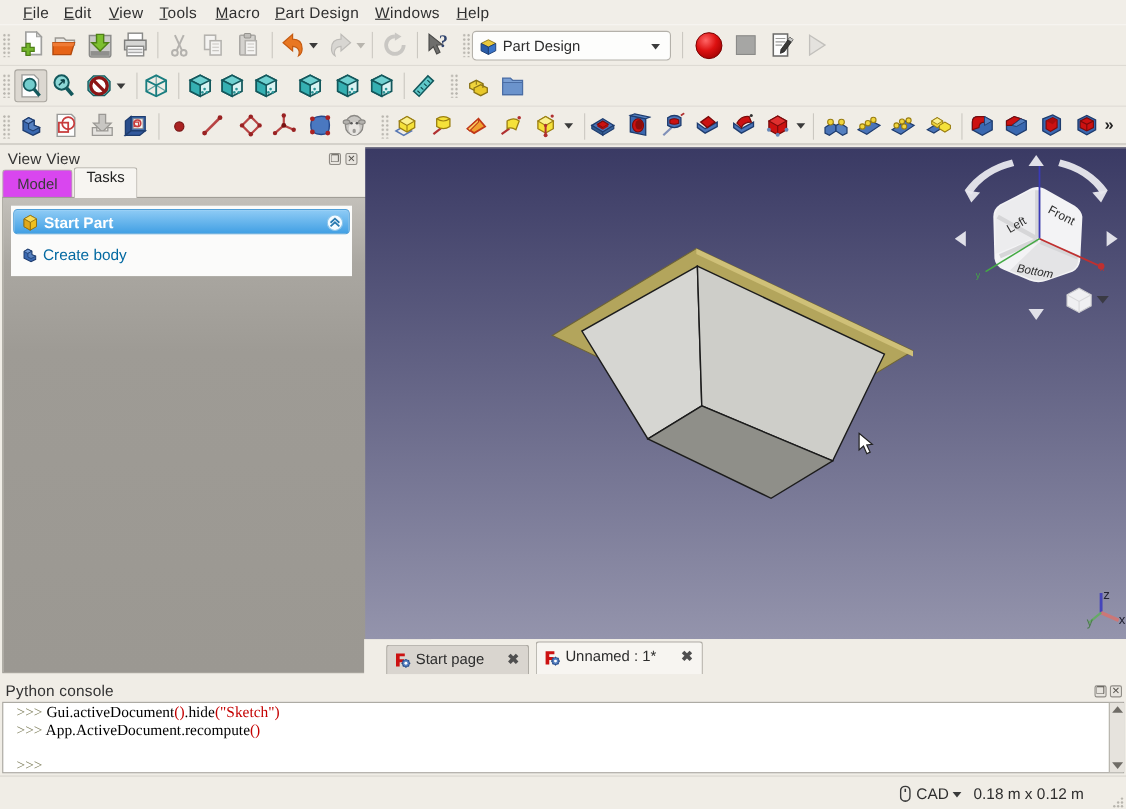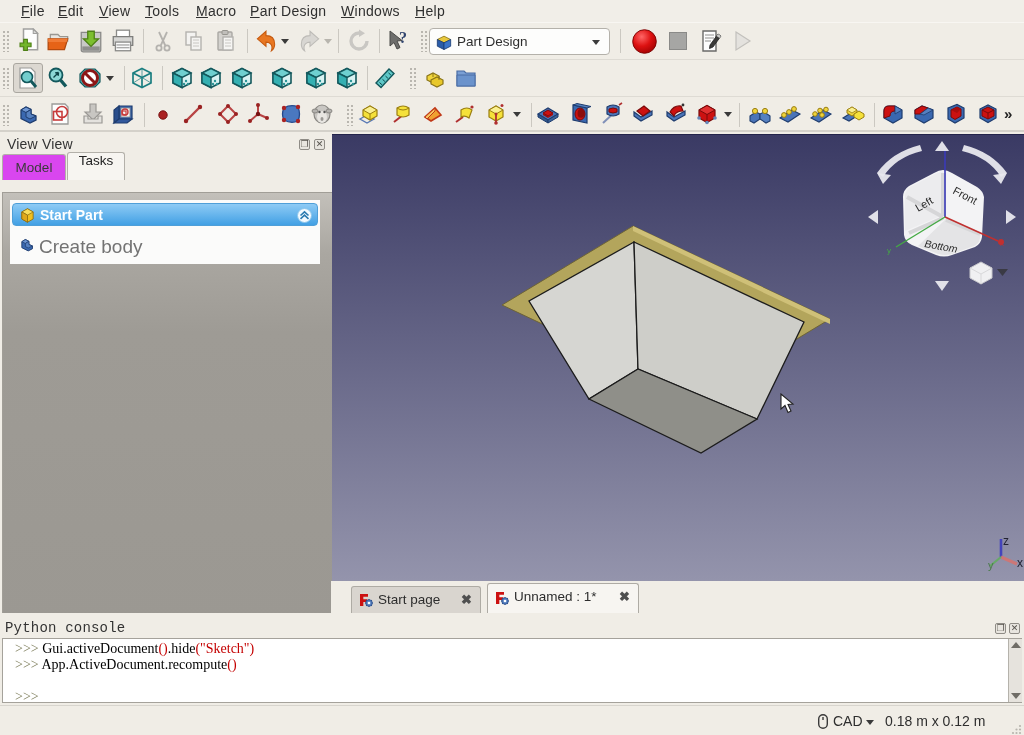--- a/index.html
+++ b/index.html
@@ -37,43 +37,43 @@
 #leftdock { position:absolute; left:0; top:132px; width:331px; height:480px; background:#f0ede6; }
 #dock-title { position:absolute; left:7px; top:4px; font-size:14px; letter-spacing:0.2px; color:#333; }
 .winbtn { position:absolute; top:7px; width:11px; height:11px; border:1px solid #8f8c86; border-radius:2px;
   background:#e8e5df; color:#55524c; font-size:9px; line-height:9px; text-align:center; }
 #tabModel { position:absolute; left:2px; top:22px; width:64px; height:26px; background:#d946ef;
   border:1px solid #b3b0a9; border-bottom:none; border-radius:3px 3px 0 0; font-size:13.5px; color:#3a3a3a;
   text-align:center; padding-top:5px; }
 #tabTasks { position:absolute; left:67px; top:20px; width:58px; height:28px; background:#f7f5f1;
   border:1px solid #b3b0a9; border-bottom:none; border-radius:3px 3px 0 0; font-size:13.5px; color:#222;
   text-align:center; padding-top:0; z-index:2; }
-#dockcontent { position:absolute; left:2px; top:60px; width:390px; height:433px;
+#dockcontent { position:absolute; left:2px; top:47px; width:390px; height:433px;
   border:1px solid #a19e97; background:linear-gradient(to bottom, #c3c0ba 0px, #aaa7a1 60px, #9e9b95 140px, #9b9892 100%); }
 #taskwhite { position:absolute; left:7px; top:7px; width:310px; height:64px; background:#fbfbfa; }
 #startpart { position:absolute; left:2px; top:3px; width:306px; height:23px; border-radius:4px;
   border:1px solid #4f9fd8; background:linear-gradient(#8ecbf5,#42a0e4); }
 #startpart .t { position:absolute; left:27px; top:3px; font-size:14px; font-weight:bold; color:#fff; }
 #createbody { position:absolute; left:2px; top:30px; width:306px; height:30px; background:#fbfbfa; }
-#createbody .t { position:absolute; left:27px; top:6px; font-size:19px; color:#737373; }
+#createbody .t { position:absolute; left:27px; top:6px; font-size:14px; color:#0369a1; }
 
 
 #viewport { position:absolute; left:332px; top:134px; width:692px; height:447px;
   background:linear-gradient(#3a3a64, #9494ac); border-top:1px solid #23234a; }
 
 
 #tabbar { position:absolute; left:331px; top:581px; width:693px; height:32px; background:#f0ede6; }
 .mditab { position:absolute; font-size:13.5px; color:#2d2d2d;margin-left:20px; }
 #mdi1 { left:0px; top:5px; width:130px; height:27px; background:#d9d5cf; border:1px solid #aeaba4; border-bottom:none; border-radius:3px 3px 0 0; }
 #mdi2 { left:136px; top:2px; width:152px; height:30px; background:#f7f5f1; border:1px solid #aeaba4; border-bottom:none; border-radius:3px 3px 0 0;text-decoration:underline; }
 .mditab .lbl { position:absolute; left:26px; top:5px; }
 .mditab .x { position:absolute; right:8px; top:5px; color:#4f4f4f; font-size:13px; font-weight:bold; }
 
 
-#pyc-title { position:absolute; left:0; top:613px; width:1024px; height:25px; background:#f0ede6;font-family:Liberation Mono, monospace; }
+#pyc-title { position:absolute; left:0; top:613px; width:1024px; height:25px; background:#f0ede6; }
 #pyc-title .t { position:absolute; left:5px; top:7px; font-size:14px; letter-spacing:0.2px; color:#333; }
 #pycontent { position:absolute; left:2px; top:638px; width:1020px; height:65px; background:#ffffff;
   border:1px solid #a5a29b; font-family:"Liberation Serif", serif; font-size:14px; color:#000; }
 #pycontent .ln { position:absolute; left:12px; white-space:pre; }
 .prom { color:#80805e; }
 .red { color:#c40000; }
 
 #pysb { position:absolute; left:1008px; top:639px; width:14px; height:63px; background:#e6e3dd; border-left:1px solid #b5b2ab; }
 .sbarr { position:absolute; left:2px; width:0; height:0; border-left:5px solid transparent; border-right:5px solid transparent; }
 

